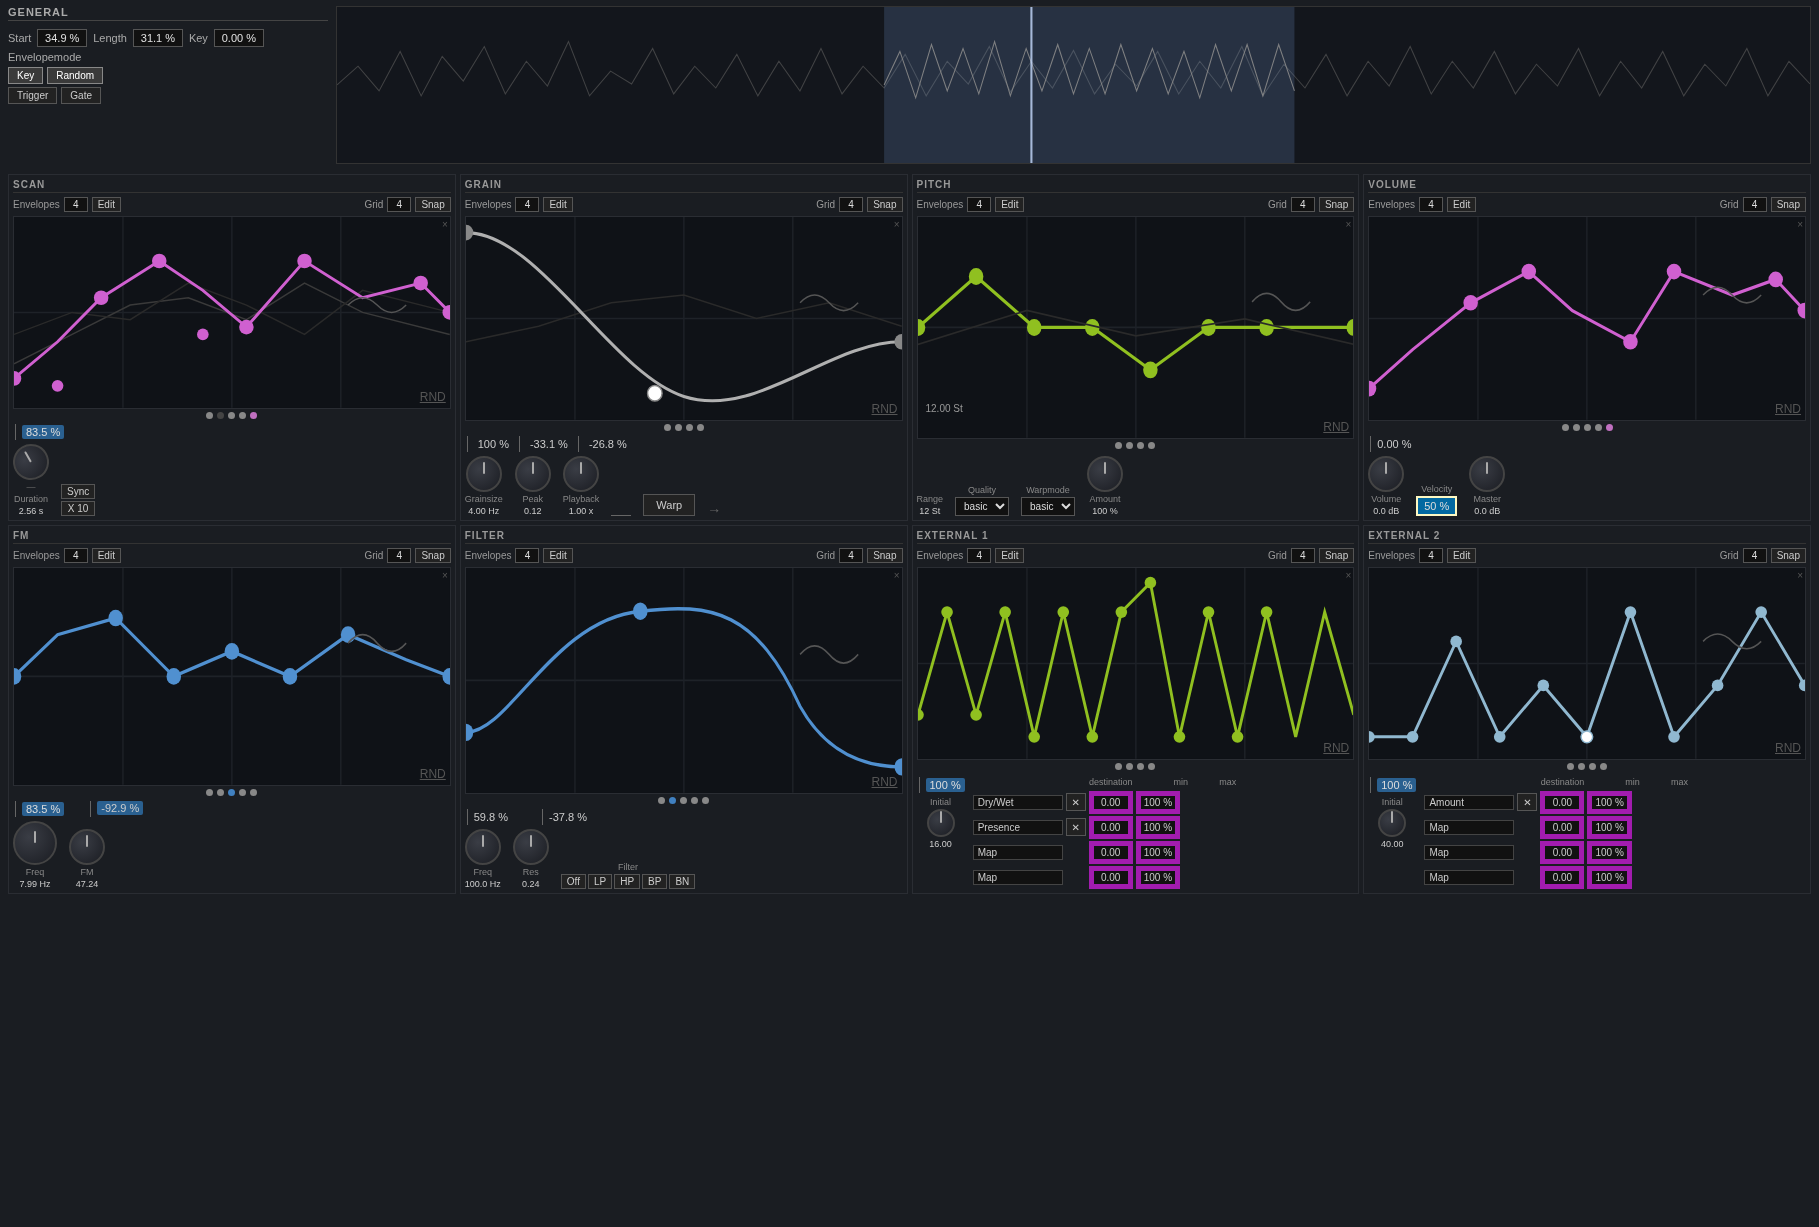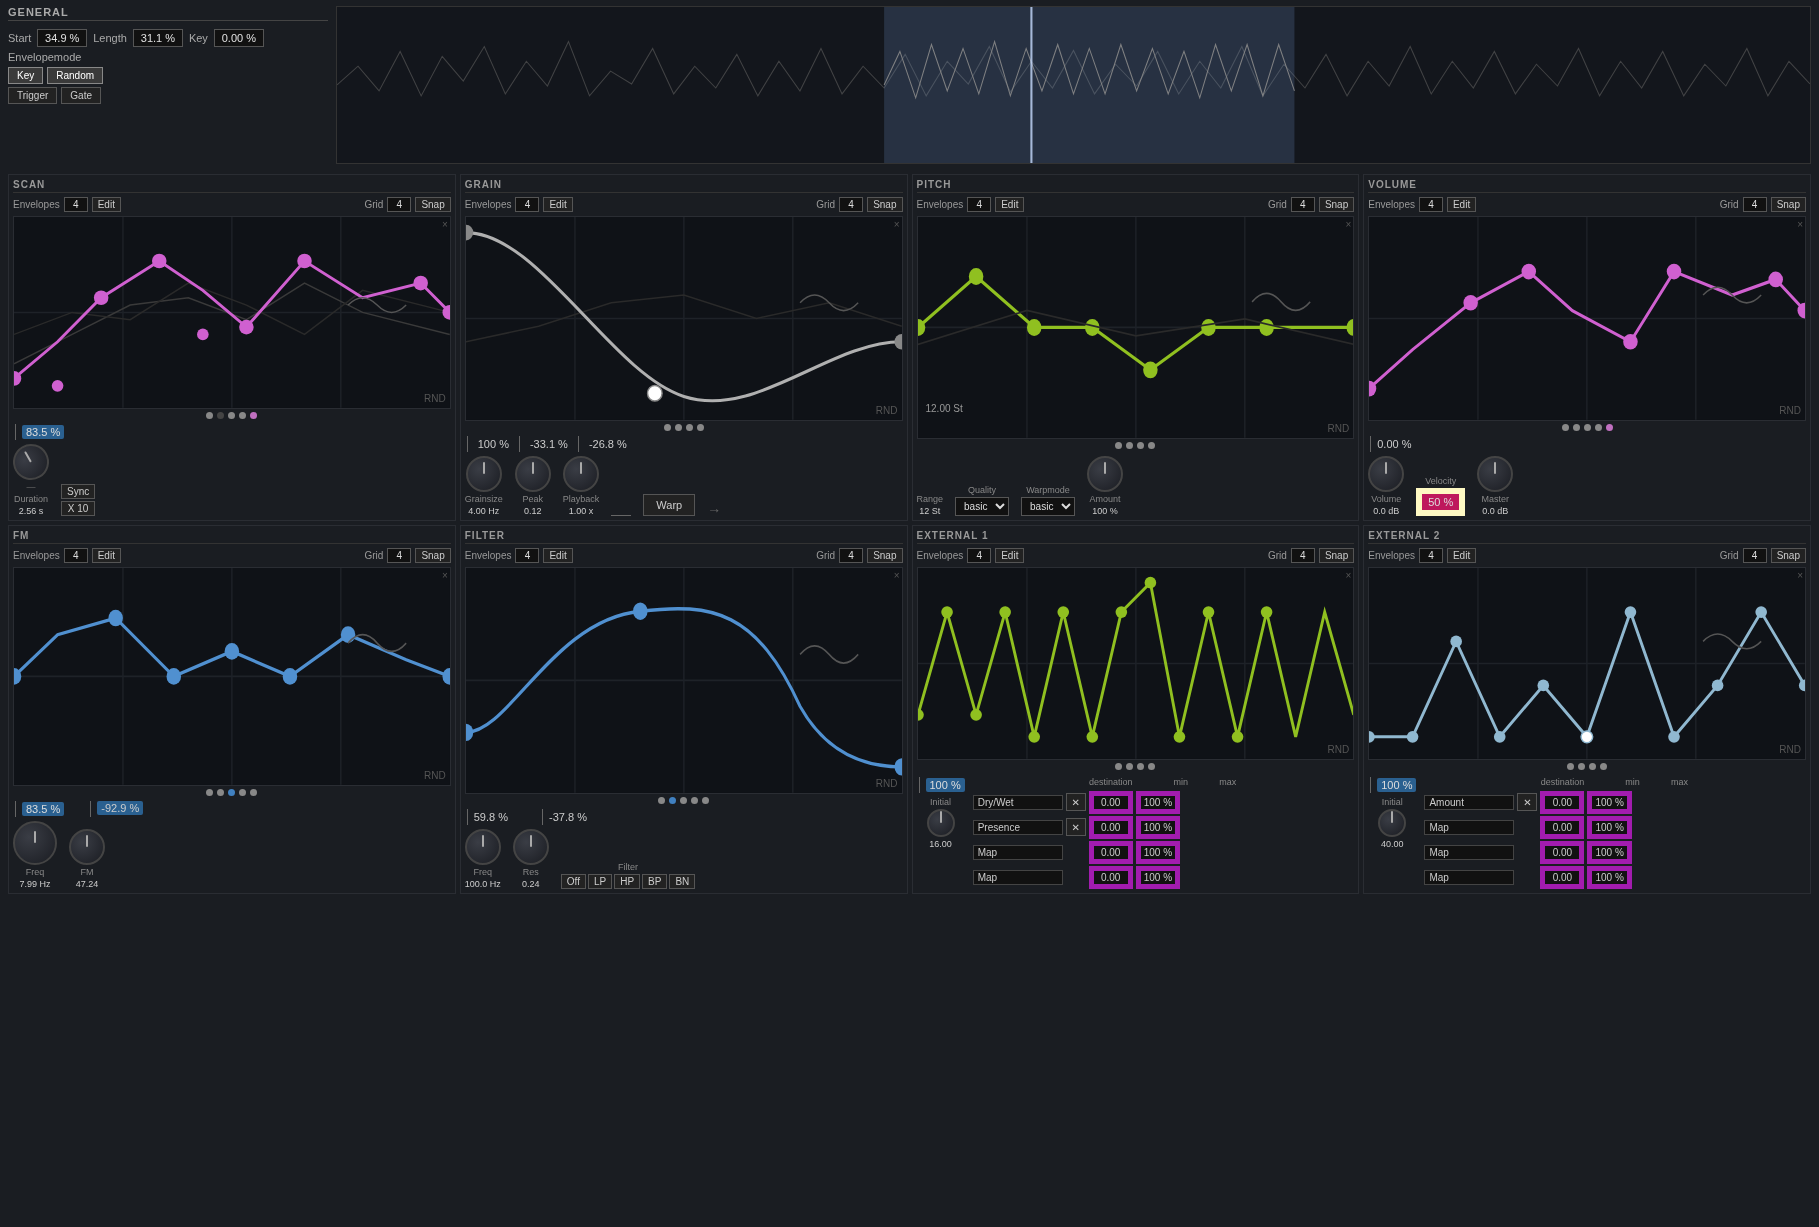--- a/index.html
+++ b/index.html
@@ -137,22 +137,23 @@
       overflow: hidden;
     }
     .env-display svg {
       width: 100%;
       height: 100%;
     }
     .rnd-label {
       position: absolute;
       bottom: 4px;
       right: 4px;
-      font-size: 10px;
+      font-size: 12px;
       color: #555;
+      text-decoration: underline;
     }
     .close-btn {
       position: absolute;
       top: 2px;
       right: 2px;
       font-size: 10px;
       color: #555;
       cursor: pointer;
     }
 
@@ -329,22 +330,22 @@
     }
 
     .horiz-line {
       width: 20px;
       height: 1px;
       background: #666;
     }
 
     
     .velocity-box {
-      background: #be185d;
-      border: 6px solid #fef9c3;
+      background: #0369a1;
+      border: 2px solid #fef9c3;
       color: #ddd;
       padding: 2px 6px;
       font-size: 11px;
       min-width: 40px;
       text-align: center;
     }
 
     .scan-percent {
       font-size: 11px;
       background: #2a6090;

